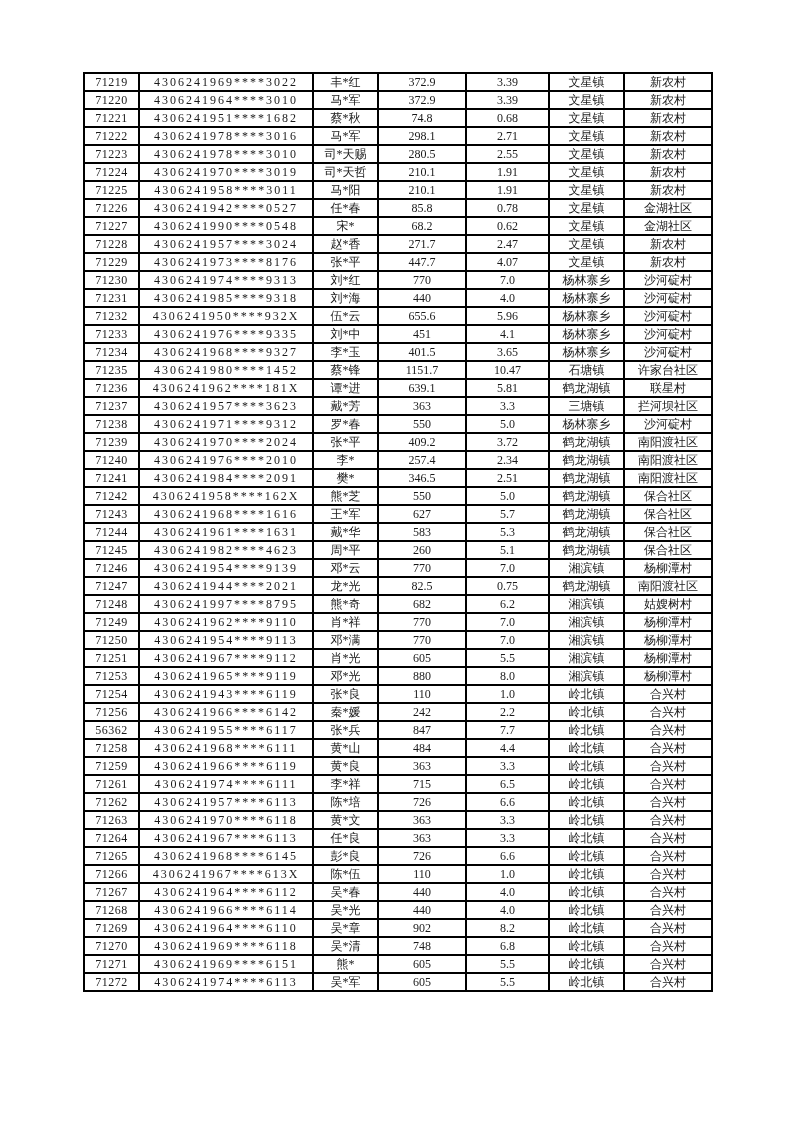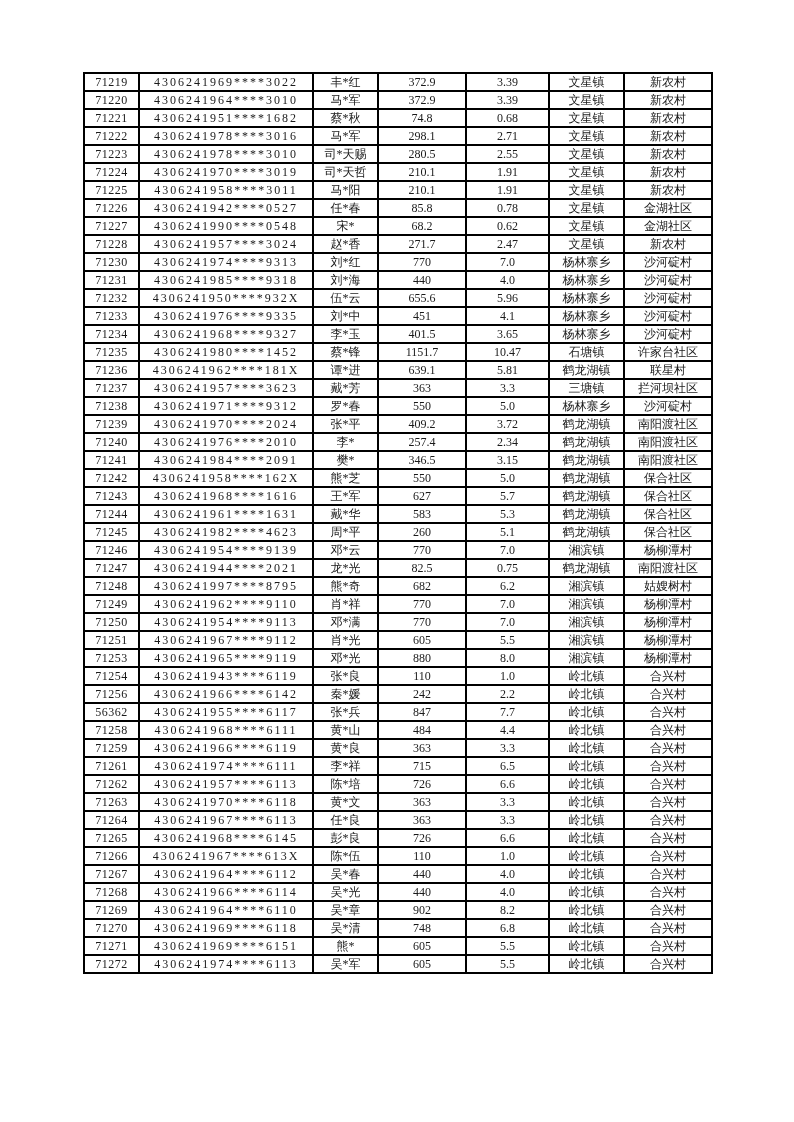--- a/index.html
+++ b/index.html
@@ -147,20 +147,29 @@
         <tr>
           <td class="cell-serial">71228</td>
           <td class="cell-id">4306241957****3024</td>
           <td class="cell-name">赵*香</td>
           <td class="cell-amount">271.7</td>
           <td class="cell-area">2.47</td>
           <td class="cell-town">文星镇</td>
           <td class="cell-village">新农村</td>
         </tr>
         <tr>
+          <td class="cell-serial">71229</td>
+          <td class="cell-id">4306241973****8176</td>
+          <td class="cell-name">张*平</td>
+          <td class="cell-amount">447.7</td>
+          <td class="cell-area">4.07</td>
+          <td class="cell-town">文星镇</td>
+          <td class="cell-village">新农村</td>
+        </tr>
+        <tr>
           <td class="cell-serial">71230</td>
           <td class="cell-id">4306241974****9313</td>
           <td class="cell-name">刘*红</td>
           <td class="cell-amount">770</td>
           <td class="cell-area">7.0</td>
           <td class="cell-town">杨林寨乡</td>
           <td class="cell-village">沙河碇村</td>
         </tr>
         <tr>
           <td class="cell-serial">71231</td>
@@ -250,21 +259,21 @@
           <td class="cell-amount">257.4</td>
           <td class="cell-area">2.34</td>
           <td class="cell-town">鹤龙湖镇</td>
           <td class="cell-village">南阳渡社区</td>
         </tr>
         <tr>
           <td class="cell-serial">71241</td>
           <td class="cell-id">4306241984****2091</td>
           <td class="cell-name">樊*</td>
           <td class="cell-amount">346.5</td>
-          <td class="cell-area">3.15</td>
+          <td class="cell-area">2.51</td>
           <td class="cell-town">鹤龙湖镇</td>
           <td class="cell-village">南阳渡社区</td>
         </tr>
         <tr>
           <td class="cell-serial">71242</td>
           <td class="cell-id">4306241958****162X</td>
           <td class="cell-name">熊*芝</td>
           <td class="cell-amount">550</td>
           <td class="cell-area">5.0</td>
           <td class="cell-town">鹤龙湖镇</td>

